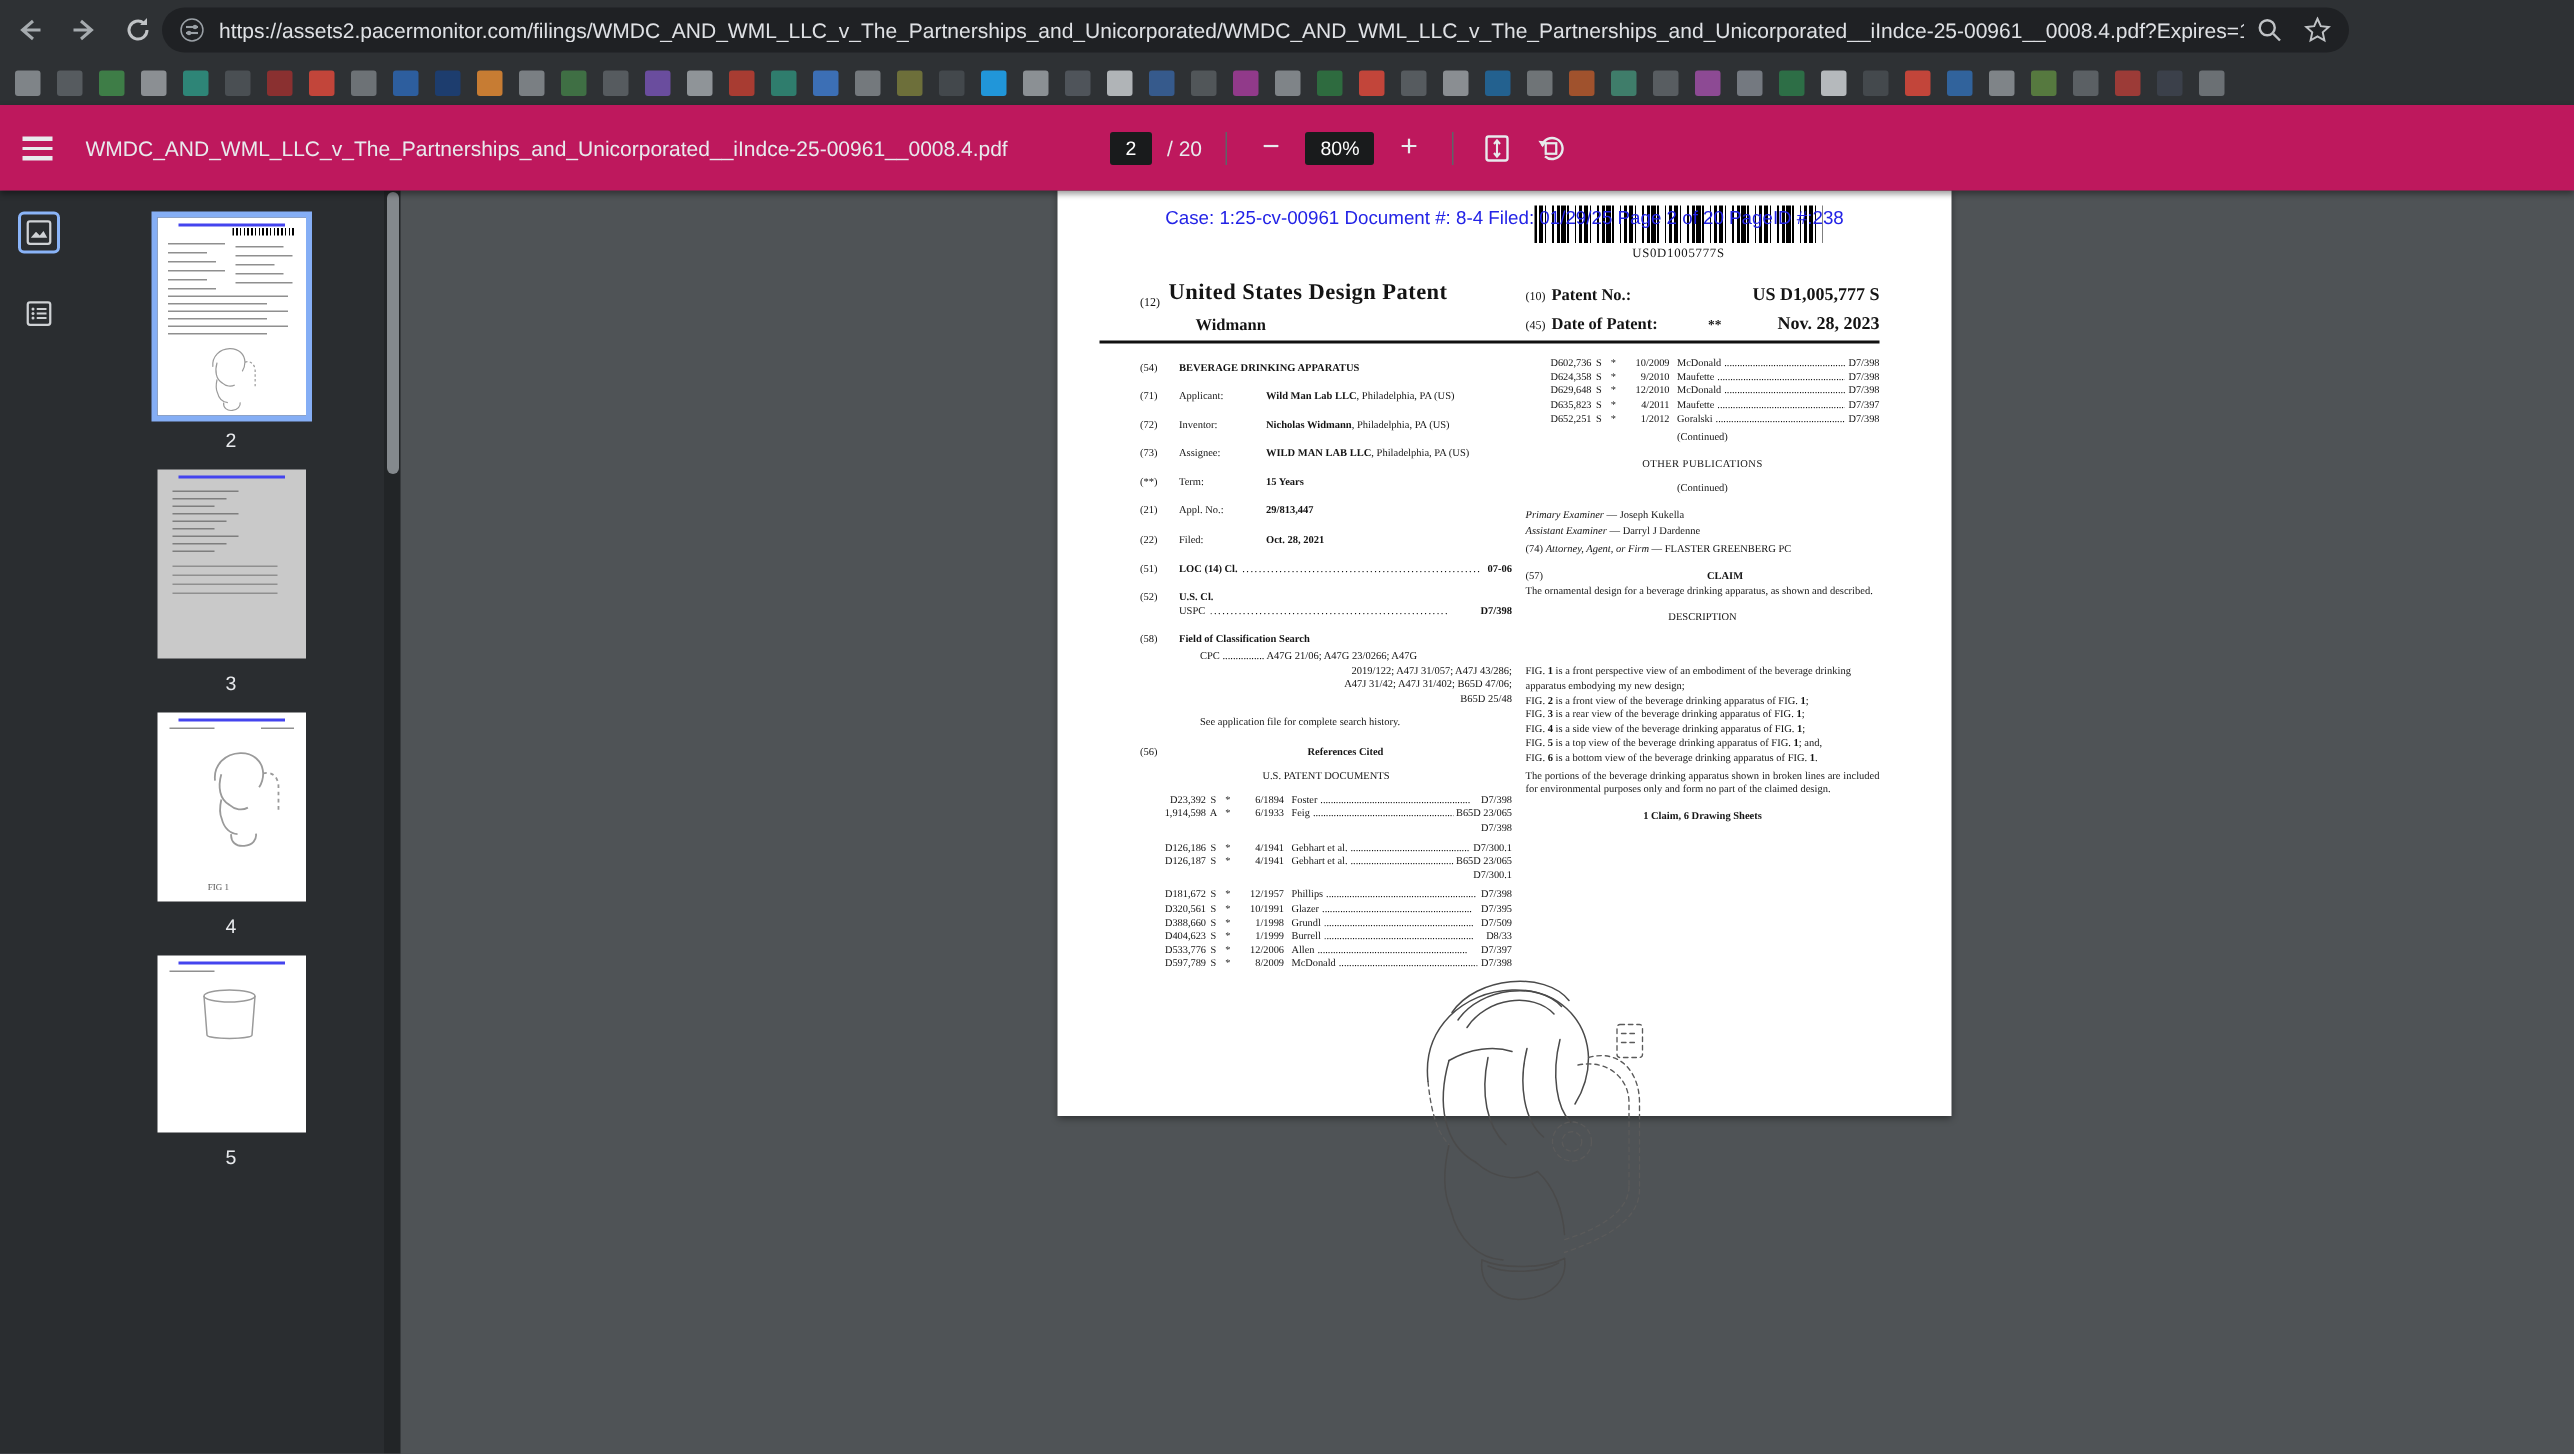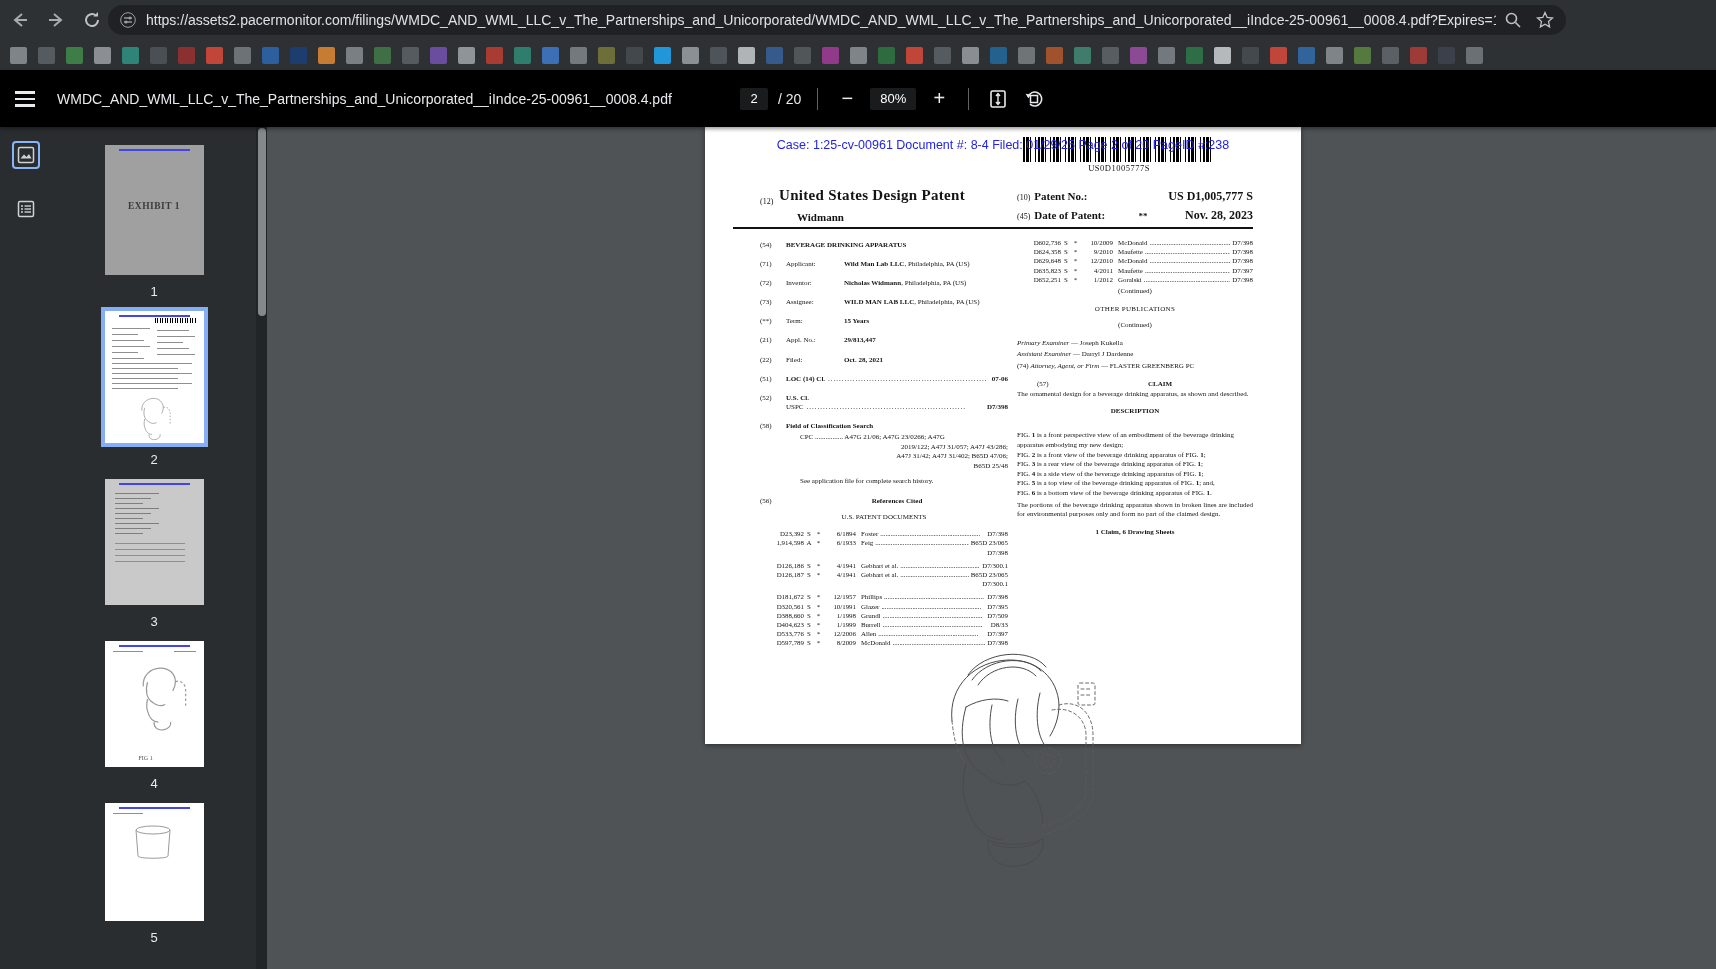--- a/index.html
+++ b/index.html
@@ -11,21 +11,21 @@
   .nav-btn { width:32px; height:32px; display:flex; align-items:center; justify-content:center; border-radius:50%; margin-left:4px; cursor:pointer; }
   .url-bar { position:absolute; left:108px; top:5px; width:1458px; height:30px; background:#1f2124; border-radius:15px; display:flex; align-items:center; padding:0 12px; }
   .url-text { color:#dfe1e5; font-size:14px; white-space:nowrap; overflow:hidden; flex:1; margin-left:10px; }
   .url-icons { display:flex; align-items:center; gap:14px; margin-left:8px; }
 
   
   .bookmarks-bar { position:absolute; left:0; top:40px; width:1716px; height:30px; background:#2e3134; display:flex; align-items:center; padding-left:10px; }
   .fav-sq { width:17px; height:17px; border-radius:2px; margin-right:11px; flex:0 0 auto; cursor:pointer; }
 
   
-  .pdf-toolbar { position:absolute; left:0; top:70px; width:1716px; height:57px; background:#000000; box-shadow:0 2px 4px rgba(0,0,0,.4); z-index:5; }
+  .pdf-toolbar { position:absolute; left:0; top:70px; width:1716px; height:57px; background:#be185d; box-shadow:0 2px 4px rgba(0,0,0,.4); z-index:5; }
   .menu-btn { position:absolute; left:12px; top:16px; width:26px; height:26px; display:flex; flex-direction:column; justify-content:center; gap:4px; cursor:pointer; }
   .menu-btn span { display:block; width:20px; height:2.5px; background:#e8eaed; margin-left:3px; }
   .doc-title { position:absolute; left:57px; top:0; height:57px; display:flex; align-items:center; color:#e8eaed; font-size:14px; max-width:640px; white-space:nowrap; overflow:hidden; }
   .tb-center { position:absolute; left:740px; top:0; height:57px; display:flex; align-items:center; gap:10px; color:#e8eaed; font-size:14px; }
   .page-box { width:28px; height:22px; background:#191b1c; color:#fff; text-align:center; line-height:22px; font-size:13px; border-radius:2px; }
   .vsep { width:1px; height:22px; background:#5f6368; margin:0 6px; }
   .tb-btn { width:26px; height:26px; display:flex; align-items:center; justify-content:center; color:#e8eaed; font-size:20px; cursor:pointer; }
   .zoom-box { width:46px; height:22px; background:#191b1c; color:#fff; text-align:center; line-height:22px; font-size:13px; border-radius:2px; }
 
   
@@ -93,23 +93,23 @@
   .ref-row .rdots { flex:1; overflow:hidden; white-space:nowrap; margin:0 2px; }
   .ref-row .rcls { text-align:right; white-space:nowrap; }
   .ref-row.cont .rcls { flex:1; }
   .ref-gap { height:4px; }
   .r-continued { text-align:center; margin:3px 0 8px; }
   .sec-title { text-align:center; font-weight:normal; margin:4px 0 7px; letter-spacing:.3px; }
   .para { text-align:justify; }
   .exam { margin-top:2px; }
   .exam i { font-style:italic; }
   .claim-head { display:flex; margin:8px 0 1px; }
-  .claim-head .ccode { width:30px;margin-left:20px; }
+  .claim-head .ccode { width:30px; }
   .claim-head .ctitle { flex:1; text-align:center; font-weight:bold; }
-  .desc-title { text-align:center; font-weight:bold; margin:7px 0 15px; }
+  .desc-title { text-align:center; font-weight:normal; margin:7px 0 27px; }
   .desc-line { }
   .sheets { text-align:center; font-weight:bold; margin-top:8px; }
 
   .drawing { position:absolute; left:195px; top:516px; width:215px; height:230px; }
 
   svg.icon { display:block; }
 </style>
 </head>
 <body>
 
@@ -258,27 +258,20 @@
           <circle cx="5" cy="9" r="1" fill="#cfd2d5"></circle>
           <line x1="7.5" y1="9" x2="14" y2="9" stroke="#cfd2d5" stroke-width="1.4"></line>
           <circle cx="5" cy="12" r="1" fill="#cfd2d5"></circle>
           <line x1="7.5" y1="12" x2="14" y2="12" stroke="#cfd2d5" stroke-width="1.4"></line>
         </svg>
     </div>
   </div>
 
   <div class="thumb-panel" id="thumbPanel">
       <div class="thumb-block">
-        <div class="thumb" style="height: 130px; background: rgb(160, 160, 160);">
-          <div class="mini-blueline"></div>
-          <div style="position: absolute; top: 56px; width: 100%; text-align: center; font-family: &quot;Liberation Serif&quot;, serif; font-weight: bold; font-size: 9.5px; color: rgb(60, 60, 60); letter-spacing: 0.5px;">EXHIBIT 1</div>
-        </div>
-        <div class="thumb-label">1</div>
-      </div>
-      <div class="thumb-block">
         <div class="thumb sel" style="height: 132px; background: rgb(255, 255, 255);">
           <div class="mini-blueline"></div>
           <div style="position: absolute; top: 7px; right: 7px; width: 42px; height: 5px; background: repeating-linear-gradient(90deg, rgb(0, 0, 0) 0px, rgb(0, 0, 0) 1px, rgb(255, 255, 255) 1px, rgb(255, 255, 255) 2.5px);"></div>
           <div class="mini-line" style="left: 7px; top: 17px; width: 38px;"></div>
           <div class="mini-line" style="left: 52px; top: 19px; width: 32px;"></div>
           <div class="mini-line" style="left: 7px; top: 23px; width: 26px;"></div>
           <div class="mini-line" style="left: 52px; top: 25px; width: 38px;"></div>
           <div class="mini-line" style="left: 7px; top: 29px; width: 32px;"></div>
           <div class="mini-line" style="left: 52px; top: 31px; width: 26px;"></div>
           <div class="mini-line" style="left: 7px; top: 35px; width: 38px;"></div>

